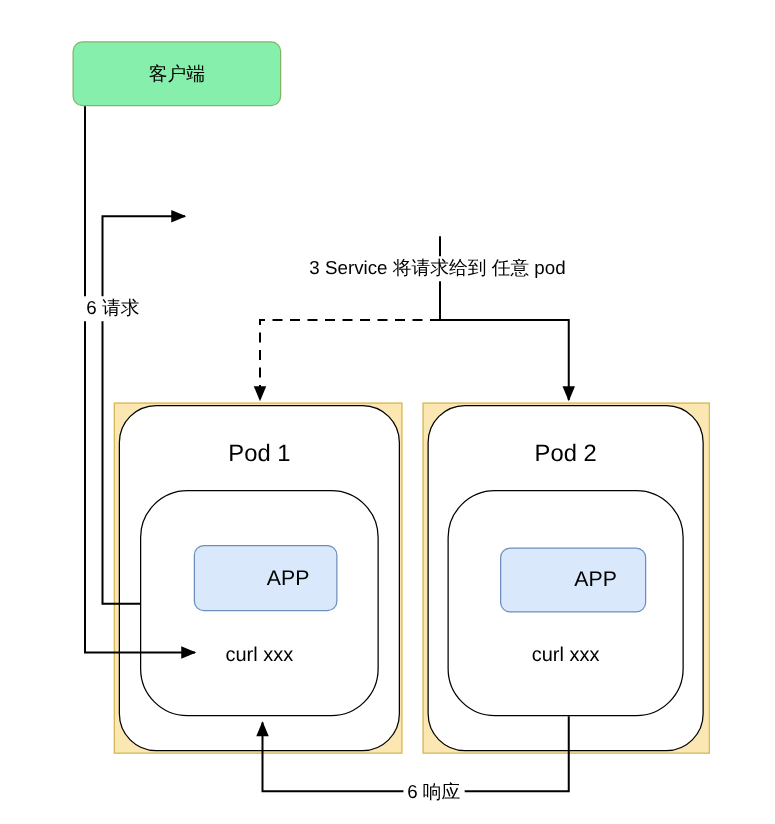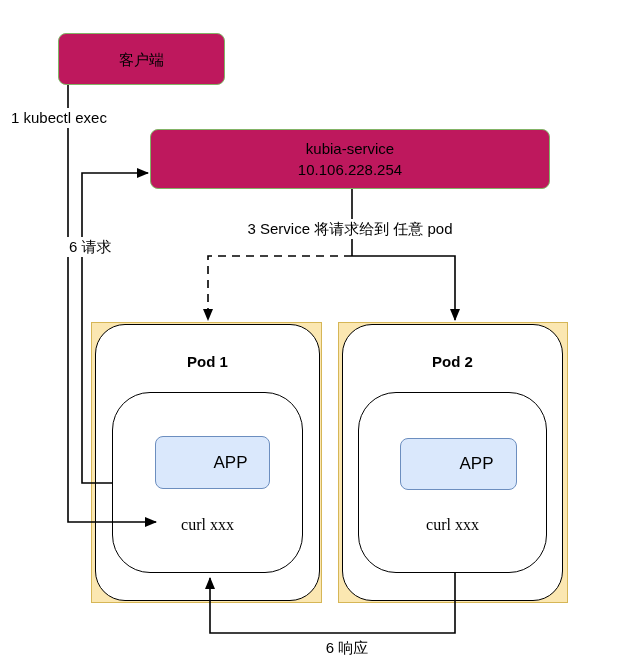--- a/index.html
+++ b/index.html
@@ -3,54 +3,50 @@
 <meta charset="utf-8">
 <style>
   html,body{margin:0;padding:0;background:#ffffff;}
   #canvas{
     position:relative;width:620px;height:659px;background:#ffffff;
     font-family:"Liberation Sans","DejaVu Sans",sans-serif;color:#000;
     overflow:hidden;
   }
   .abs{position:absolute;box-sizing:border-box;}
   .node-green{
-    background:#be185d;border:1px solid #82b366;border-radius:8px;
+    background:#86efac;border:1px solid #82b366;border-radius:8px;
     display:flex;flex-direction:column;align-items:center;justify-content:center;
     font-size:15px;line-height:21px;text-align:center;z-index:1;
   }
   .pod-bg{background:#fbe7b1;border:1px solid #d6b656;z-index:1;}
   .pod-box{background:#ffffff;border:1.6px solid #000;border-radius:30px;z-index:2;}
-  .pod-title{z-index:3;text-align:center;font-size:15px;font-weight:bold;}
+  .pod-title{z-index:3;text-align:center;font-size:19px;}
   .container-box{background:#ffffff;border:1.6px solid #000;border-radius:38px;z-index:3;}
   .app-box{
     background:#dae8fc;border:1px solid #6c8ebf;border-radius:8px;
     display:flex;align-items:center;justify-content:center;
     font-size:17px;z-index:4;padding-left:36px;
   }
-  .curl-label{z-index:4;text-align:center;font-size:16px;font-family:Liberation Serif, serif;}
+  .curl-label{z-index:4;text-align:center;font-size:16px;}
   #edges{position:absolute;left:0;top:0;z-index:5;pointer-events:none;}
   .edge-label{
     position:absolute;background:#ffffff;font-size:15px;line-height:18px;
     white-space:nowrap;z-index:10;padding:1px 3px;
   }
-  .center-x{transform:translateX(-50%);margin-top:14px;}
+  .center-x{transform:translateX(-50%);}
 </style>
 </head>
 <body>
 
 <div id="canvas">
 
   <div class="abs node-green" style="left:58px;top:33px;width:167px;height:52px;">
     <span>客户端</span>
   </div>
 
-  <div class="abs node-green" style="left:150px;top:129px;width:400px;height:60px;">
-    <span>kubia-service</span>
-    <span>10.106.228.254</span>
-  </div>
 
   <div class="abs pod-bg" style="left:91px;top:322px;width:231px;height:281px;"></div>
   <div class="abs pod-box" style="left:95px;top:324px;width:225px;height:277px;"></div>
   <div class="abs pod-title" style="left:95px;top:353px;width:225px;">Pod 1</div>
   <div class="abs container-box" style="left:112px;top:392px;width:191px;height:181px;"></div>
   <div class="abs app-box" style="left:155px;top:436px;width:115px;height:53px;">
     <span>APP</span>
   </div>
   <div class="abs curl-label" style="left:112px;top:516px;width:191px;">curl xxx</div>
 
@@ -70,18 +66,17 @@
       </marker>
     </defs>
     <path d="M68,85 L68,522 L156,522" fill="none" stroke="#000" stroke-width="1.6" marker-end="url(#arrow)"></path>
     <path d="M112,483 L82,483 L82,173 L148,173" fill="none" stroke="#000" stroke-width="1.6" marker-end="url(#arrow)"></path>
     <path d="M352,189 L352,256" fill="none" stroke="#000" stroke-width="1.6"></path>
     <path d="M352,256 L208,256 L208,320" fill="none" stroke="#000" stroke-width="1.6" stroke-dasharray="8,6" marker-end="url(#arrow)"></path>
     <path d="M352,256 L455,256 L455,320" fill="none" stroke="#000" stroke-width="1.6" marker-end="url(#arrow)"></path>
     <path d="M455,573 L455,633 L210,633 L210,578" fill="none" stroke="#000" stroke-width="1.6" marker-end="url(#arrow)"></path>
   </svg>
 
-  <div class="edge-label" style="left:8px;top:108px;">1 kubectl exec</div>
   <div class="edge-label" style="left:66px;top:237px;">6 请求</div>
   <div class="edge-label center-x" style="left:350px;top:205px;">3 Service 将请求给到 任意 pod</div>
   <div class="edge-label center-x" style="left:347px;top:624px;">6 响应</div>
 
 </div>
 
 </body></html>

